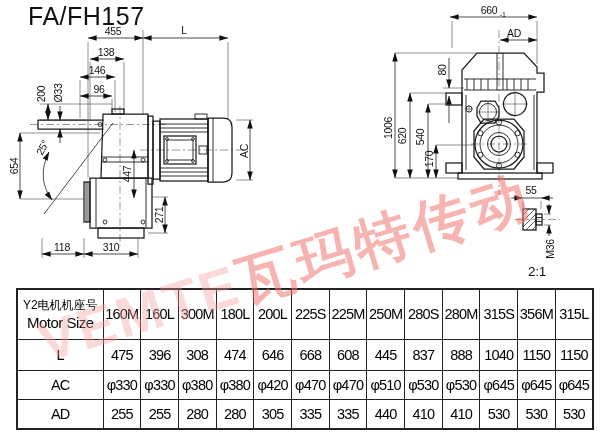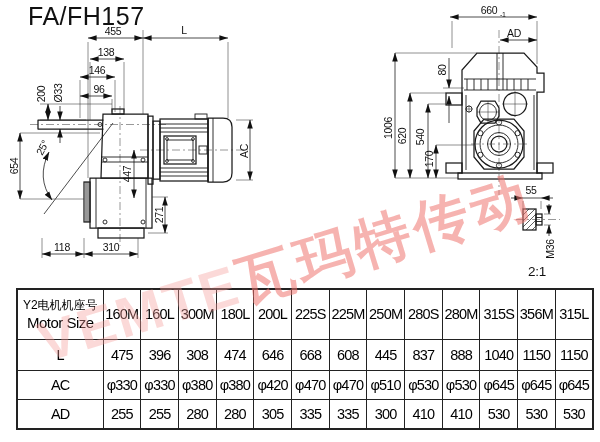--- a/index.html
+++ b/index.html
@@ -286,21 +286,21 @@
         </tr>
         <tr class="r3">
           <td class="rowlabel">AD</td>
           <td>255</td>
           <td>255</td>
           <td>280</td>
           <td>280</td>
           <td>305</td>
           <td>335</td>
           <td>335</td>
-          <td>300</td>
+          <td>440</td>
           <td>410</td>
           <td>410</td>
           <td>530</td>
           <td>530</td>
           <td>530</td>
         </tr>
       </tbody>
   </table>
 
   <div id="watermark">

